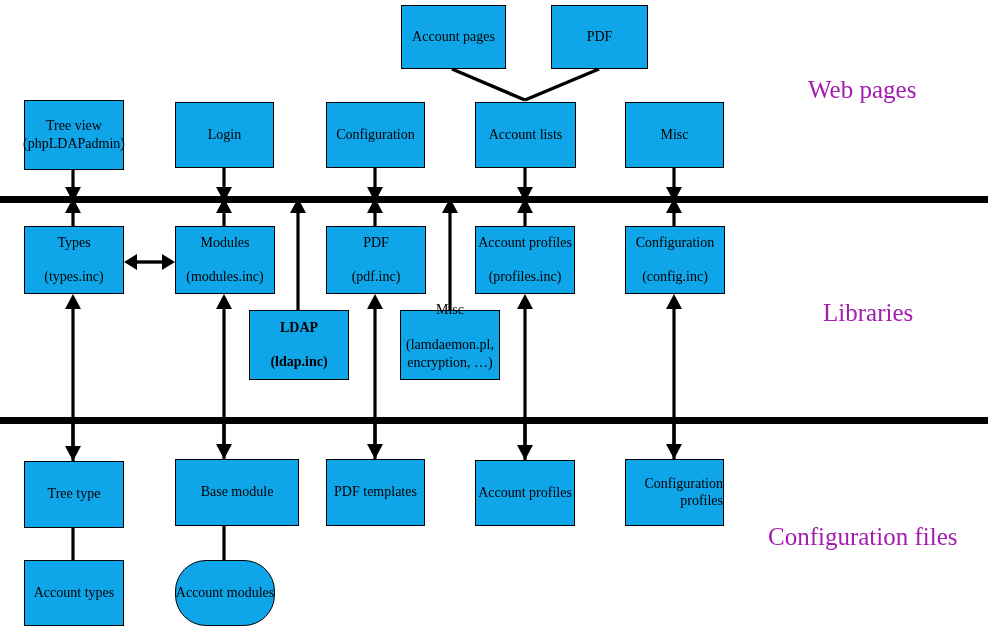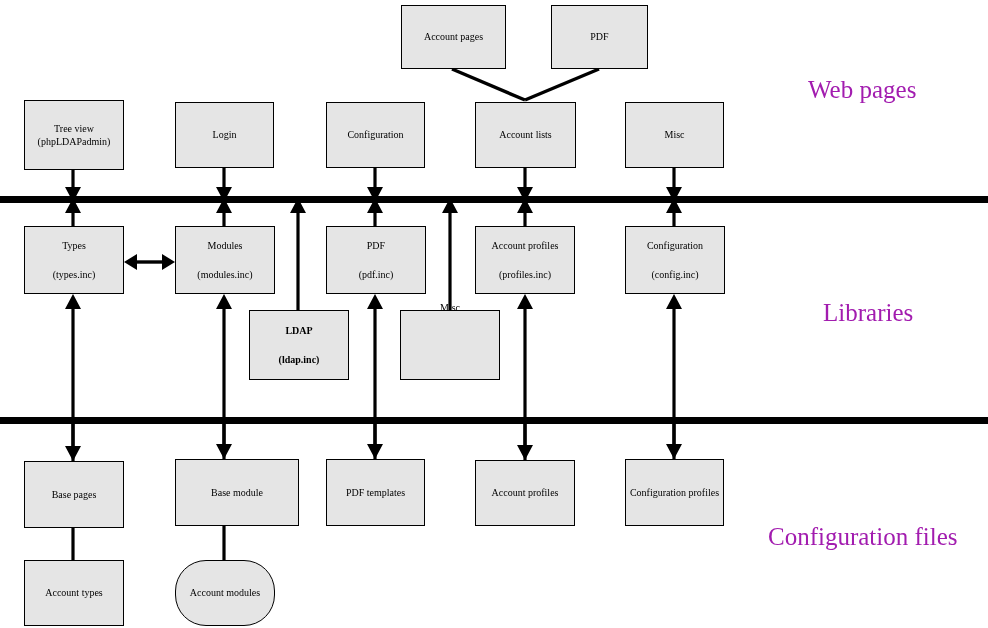--- a/index.html
+++ b/index.html
@@ -13,29 +13,29 @@
     width: 988px;
     height: 628px;
     background: #ffffff;
     overflow: hidden;
     font-family: "Liberation Serif", "DejaVu Serif", serif;
   }
   .node {
     position: absolute;
     box-sizing: border-box;
     border: 1px solid #000000;
-    background: #e5e5e5;
+    background: #0ea5e9;
     display: flex;
     flex-direction: column;
     align-items: center;
     justify-content: center;
     text-align: center;
     color: #000000;
     font-family: "Liberation Serif", "DejaVu Serif", serif;
-    font-size: 10px;
+    font-size: 14px;
     line-height: 1.15;
     z-index: 5;
   }
   .node .line1 { display: block; white-space: nowrap; }
   .node .line2 { display: block; white-space: nowrap; margin-top: 18px; }
   .node.tight .line2 { margin-top: 2px; }
   .node.overflowtitle {
     justify-content: flex-start;
     padding-top: 0;
   }
@@ -170,23 +170,24 @@
       <div class="node normal" style="left: 625px; top: 226px; width: 100px; height: 68px;">
         <span class="line1">Configuration</span>
         <span class="line2">(config.inc)</span>
       </div>
       <div class="node normal" style="left: 249px; top: 310px; width: 100px; height: 70px; font-weight: bold;">
         <span class="line1">LDAP</span>
         <span class="line2">(ldap.inc)</span>
       </div>
       <div class="node overflowtitle" style="left: 400px; top: 310px; width: 100px; height: 70px;">
         <span class="line1">Misc</span>
+        <span class="line2">(lamdaemon.pl,<br>encryption, …)</span>
       </div>
       <div class="node single" style="left: 24px; top: 461px; width: 100px; height: 67px;">
-        <span class="line1">Base pages</span>
+        <span class="line1">Tree type</span>
       </div>
       <div class="node single" style="left: 175px; top: 459px; width: 124px; height: 67px;">
         <span class="line1">Base module</span>
       </div>
       <div class="node single" style="left: 326px; top: 459px; width: 99px; height: 67px;">
         <span class="line1">PDF templates</span>
       </div>
       <div class="node single" style="left: 475px; top: 460px; width: 100px; height: 66px;">
         <span class="line1">Account profiles</span>
       </div>

